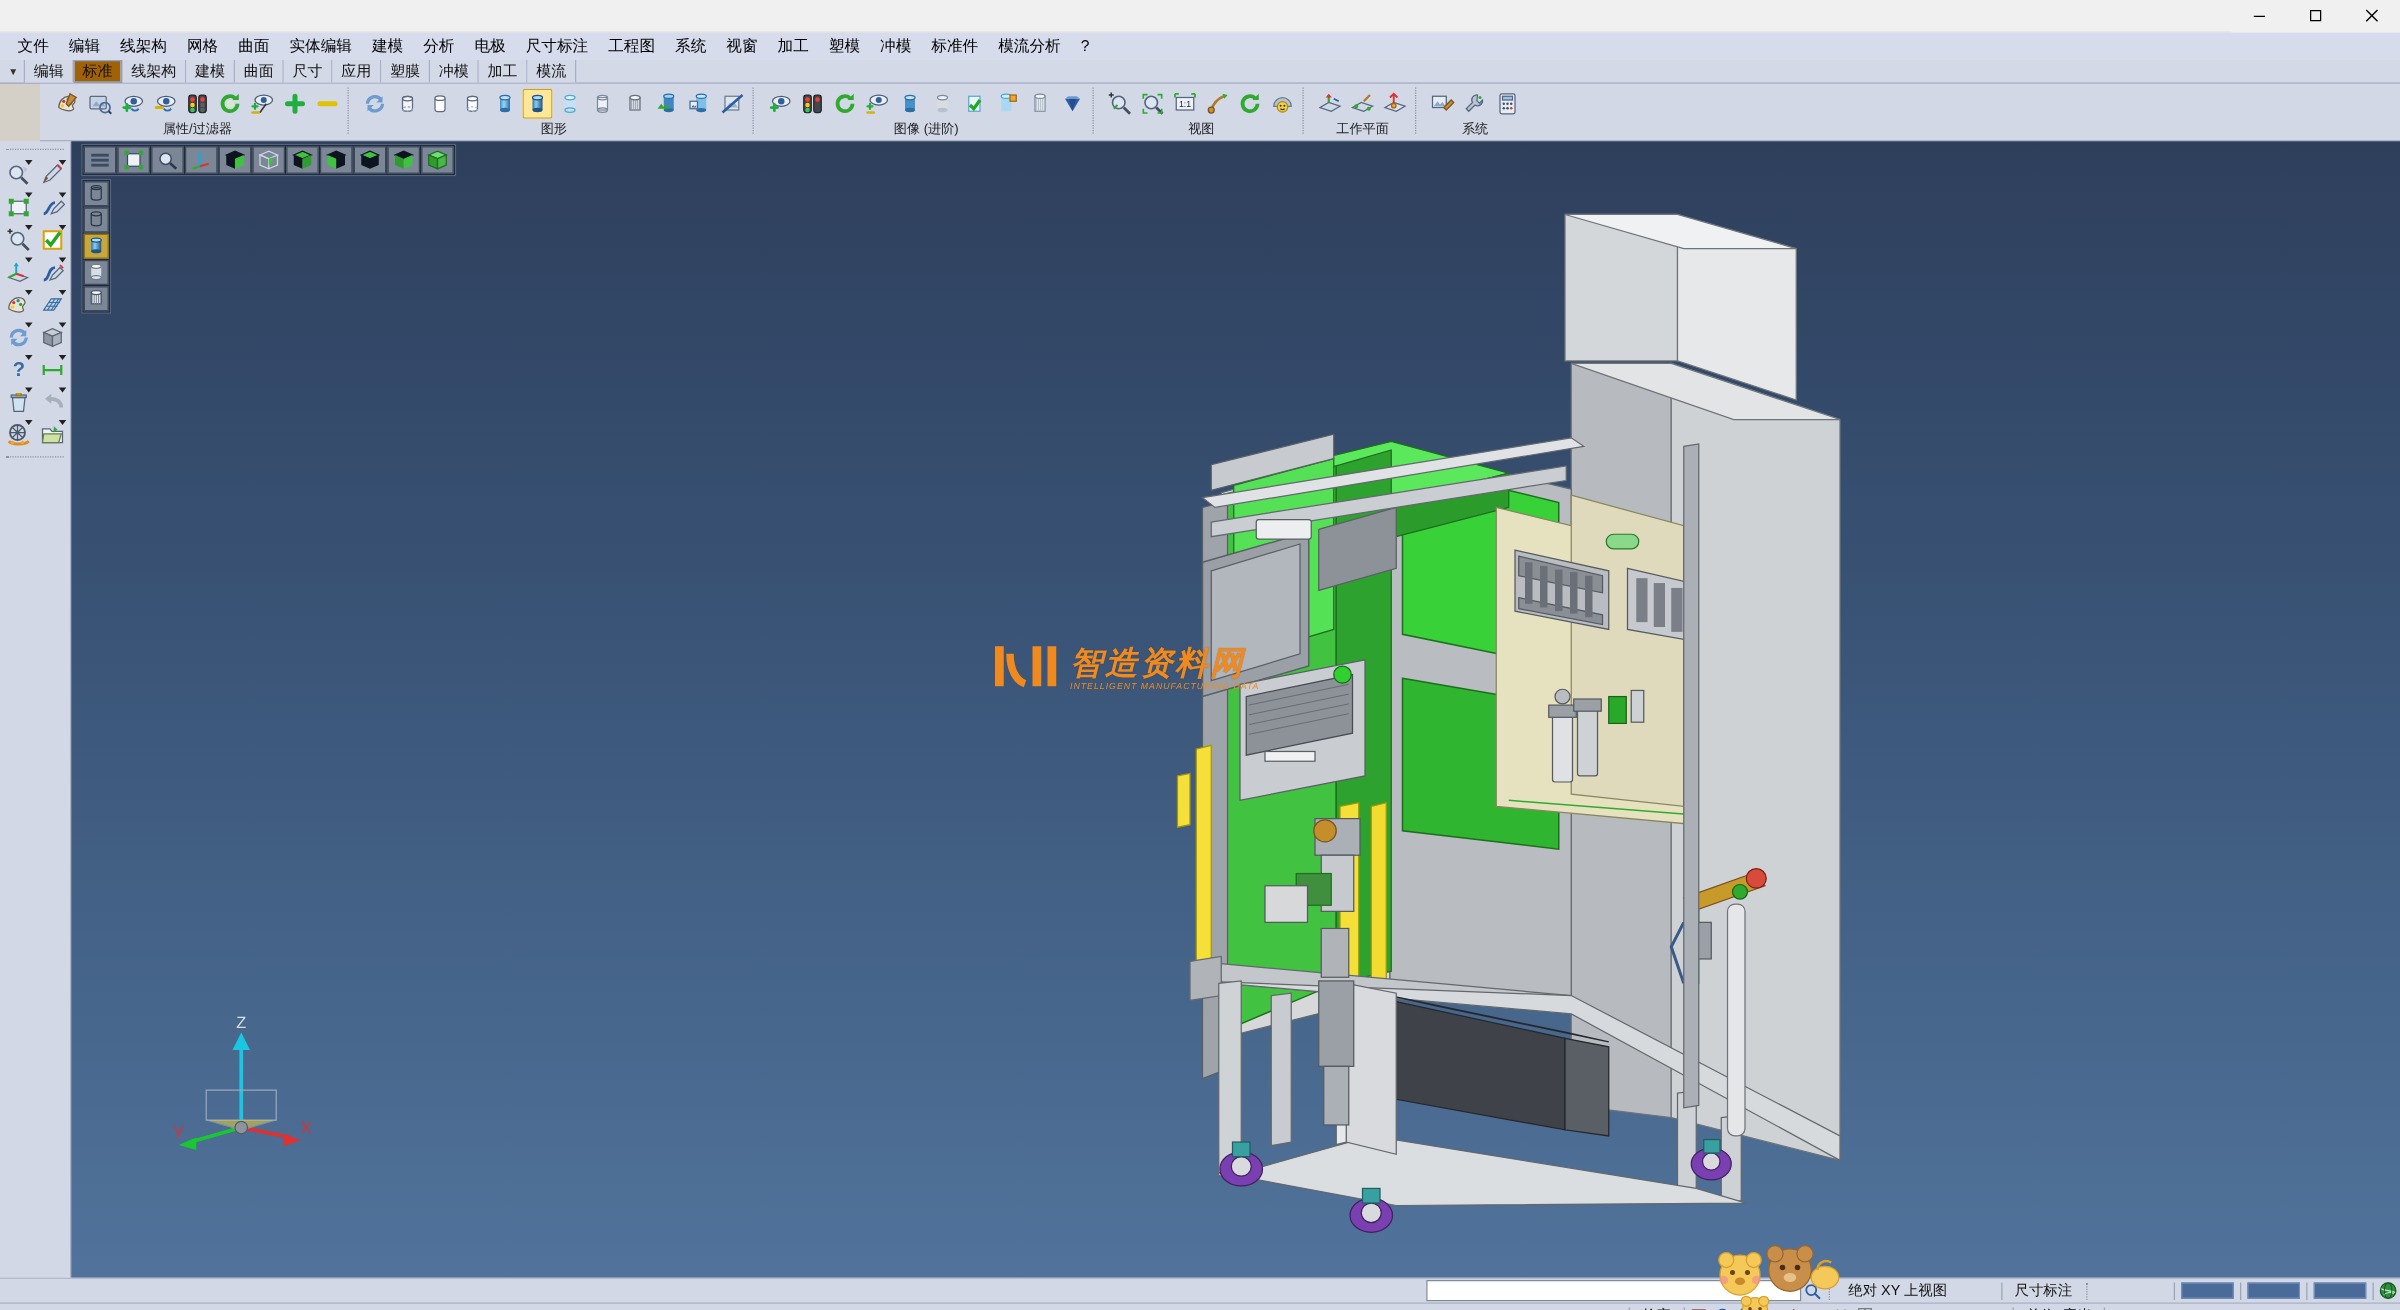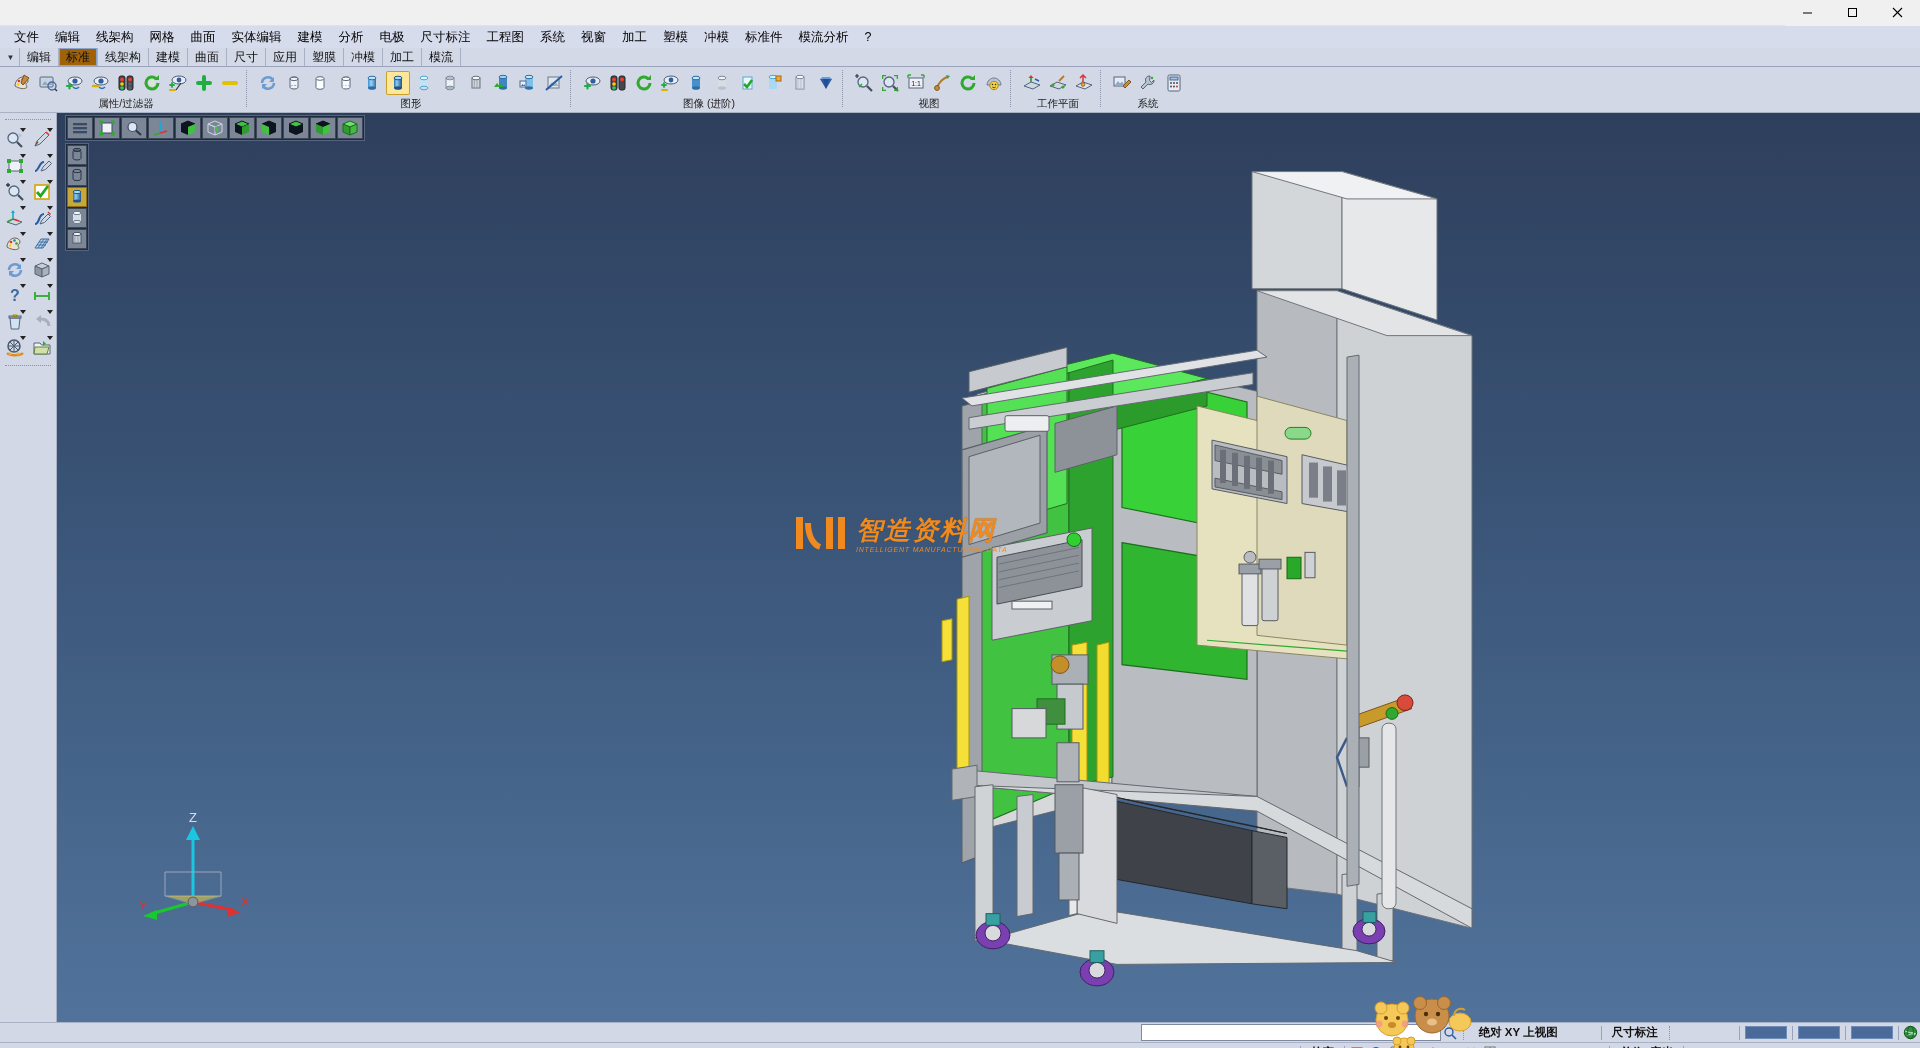--- a/index.html
+++ b/index.html
@@ -41,21 +41,21 @@
   }
   .tabstrip .tab {
     padding:1px 7px; font-size:12px; display:flex; align-items:center;
     border-right:1px solid #a8b0c6; color:#111; background:#d4d9e8;
   }
   .tabstrip .tab.active { background:#a16207; box-shadow:inset 0 0 0 1px #8aa4cc; }
 
   
   .ribbon {
     height:46px; background:#d2d8e6; display:flex; align-items:flex-start;
-    padding:2px 0 0 4px; border-bottom:1px solid #a9b1c4; position:relative;
+    padding:2px 0 0 4px; border-bottom:1px solid #a9b1c4; position:relative;margin-left:32px;
   }
   .rgroup { display:flex; flex-direction:column; align-items:center; position:relative; }
   .rgroup + .rgroup { margin-left:2px; }
   .rgroup .sep {
     position:absolute; left:-4px; top:1px; bottom:2px; width:3px;
     border-left:1px dotted #8a93a8;
   }
   .ricons { display:flex; align-items:center; height:28px; padding:0 5px; }
   .rlabel { font-size:10.5px; color:#222; line-height:11px; margin-top:1px; }
   .ico {
@@ -121,21 +121,21 @@
 
   
   .triad { position:absolute; left:78px; bottom:96px; width:120px; height:120px; z-index:3; }
 
   
   .mascot { position:absolute; right:430px; bottom:-12px; z-index:6; }
   .sb {
     height:20px; background:#d2d8e6; display:flex; align-items:center;
     font-size:11.5px; color:#111; border-top:1px solid #a9b1c4;
   }
-  .sb .cell { padding:0 8px; display:flex; align-items:center; height:18px; white-space:nowrap;font-weight:bold; }
+  .sb .cell { padding:0 8px; display:flex; align-items:center; height:18px; white-space:nowrap; }
   .sb .div { width:1px; height:14px; background:#9aa3bb; margin:0 2px; }
   .sb .dots { width:5px; height:14px; border-left:1px dotted #8a93a8; margin:0 3px; }
   .cmdinput {
     width:300px; height:17px; background:#fff; border:1px solid #7f8aa0;
     display:flex; align-items:center; padding:0 3px; font-size:11px;
   }
   .blueblock { width:42px; height:13px; background:#4a6a99; border:1px solid #6e8cb5; margin:0 3px; }
   .sbicon { width:19px; height:18px; display:flex; align-items:center; justify-content:center; }
 </style>
 </head>

